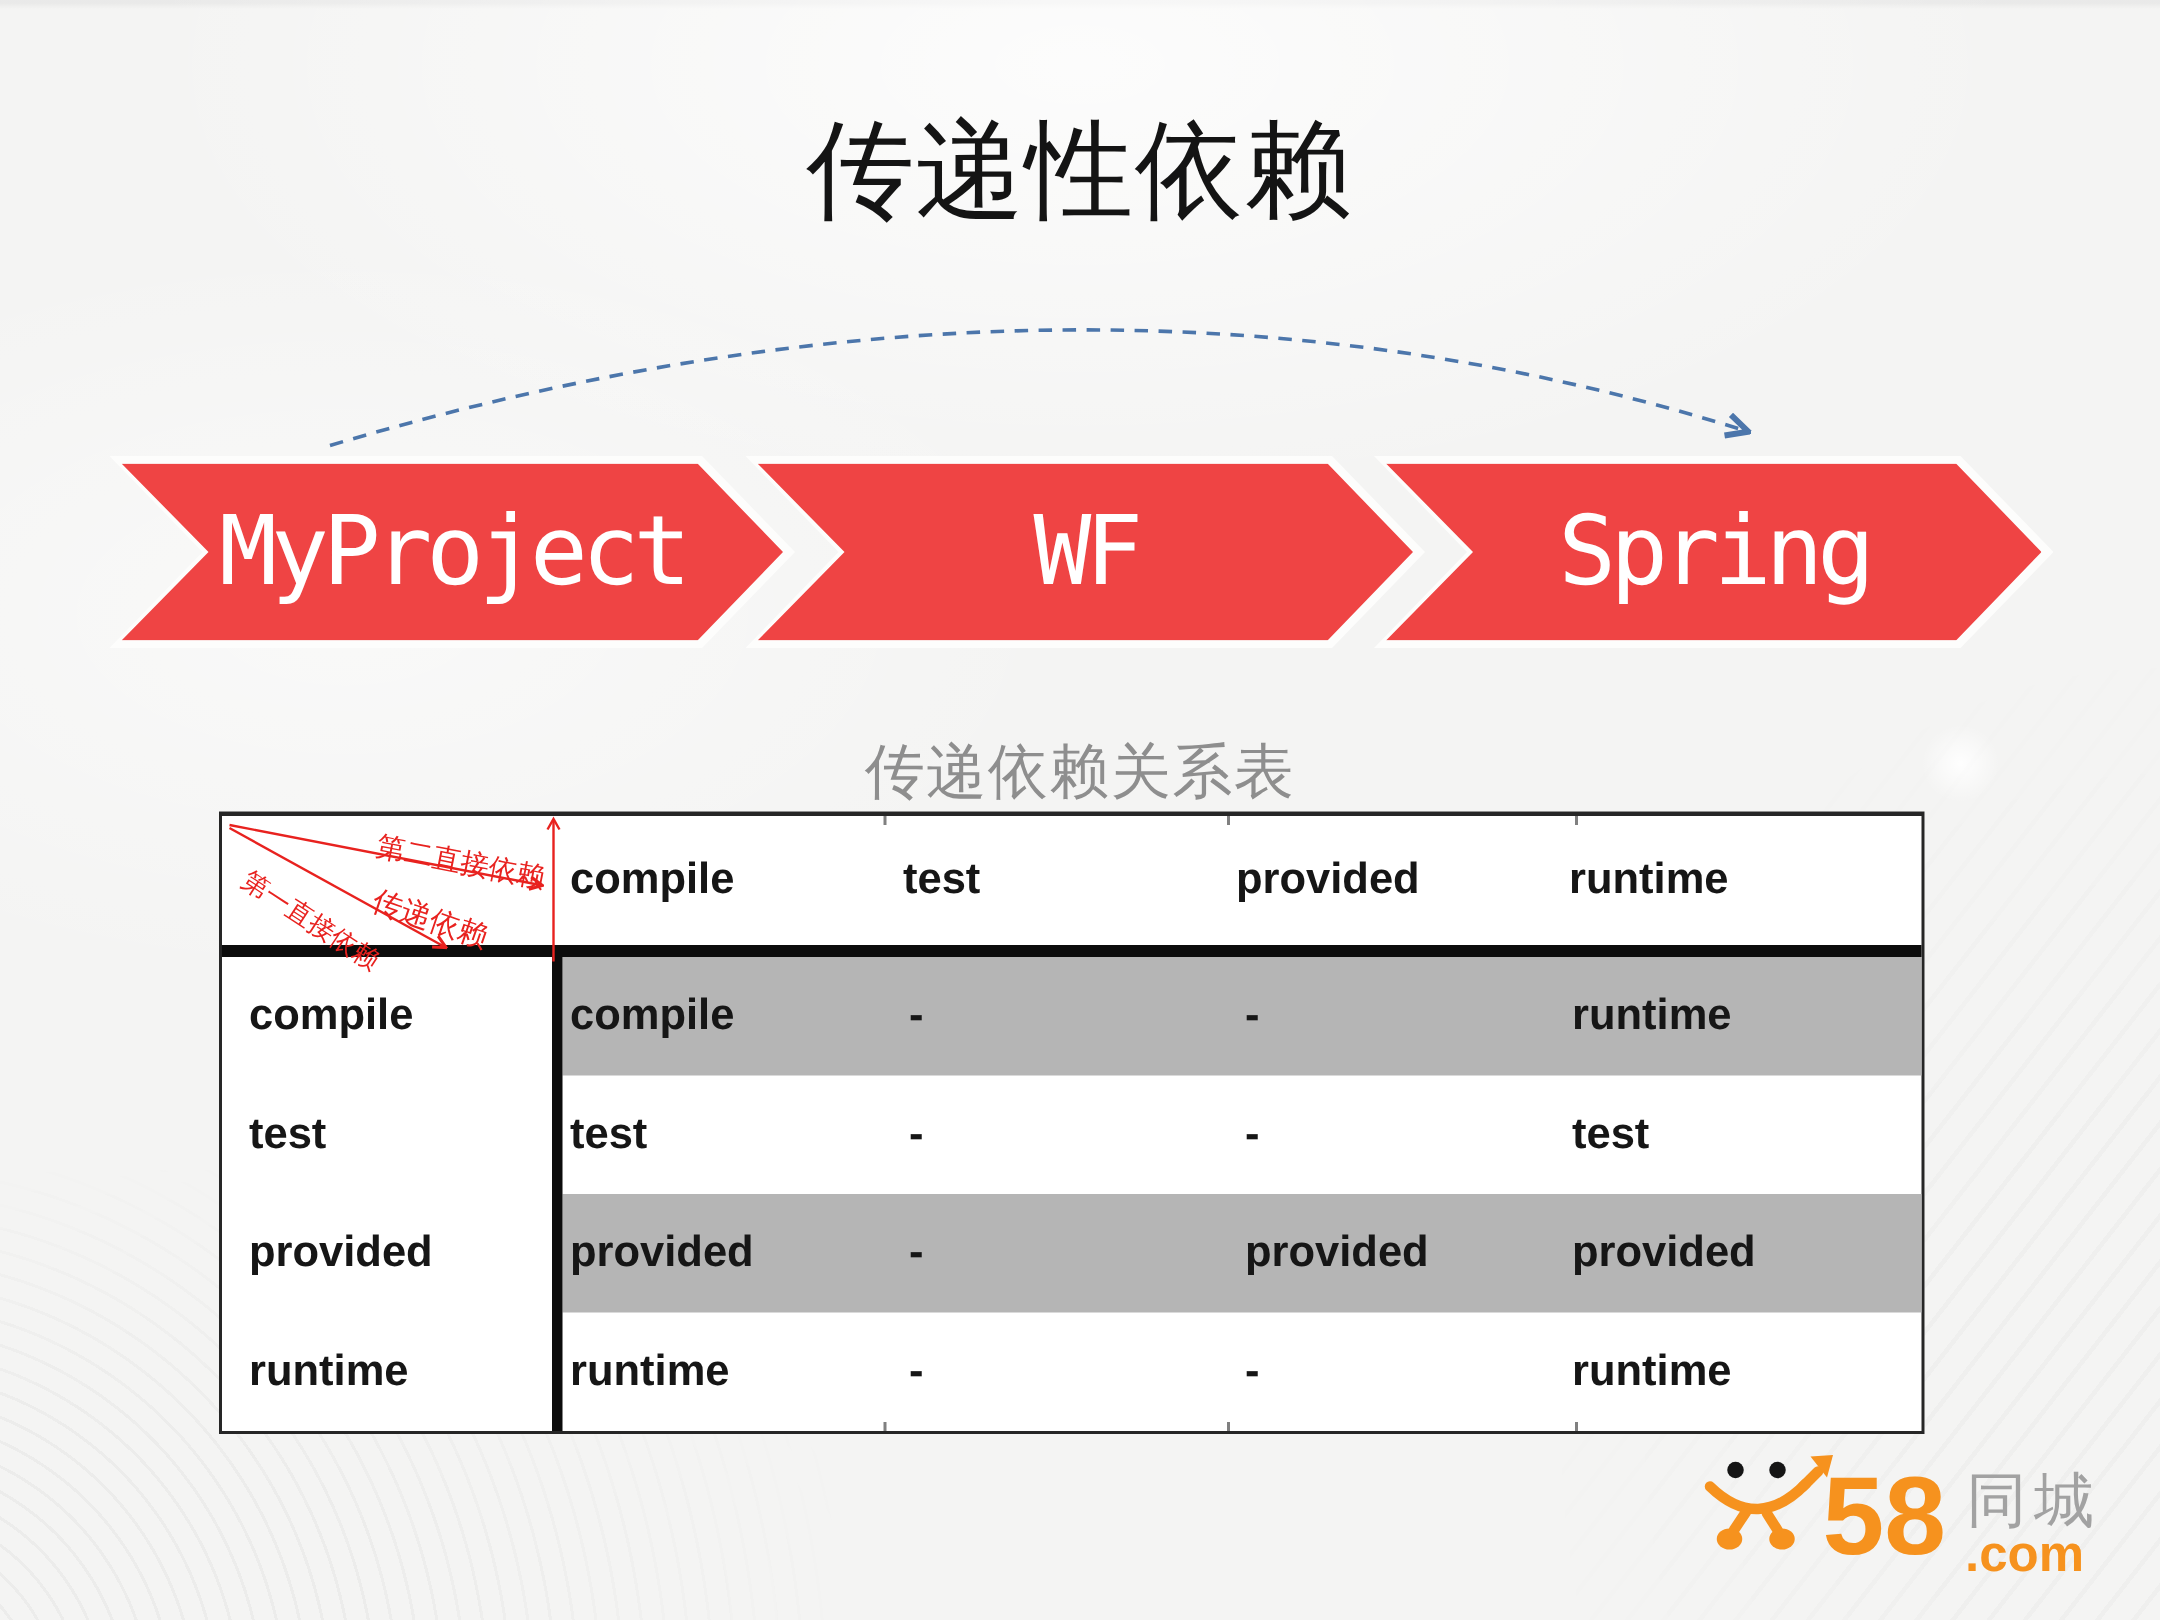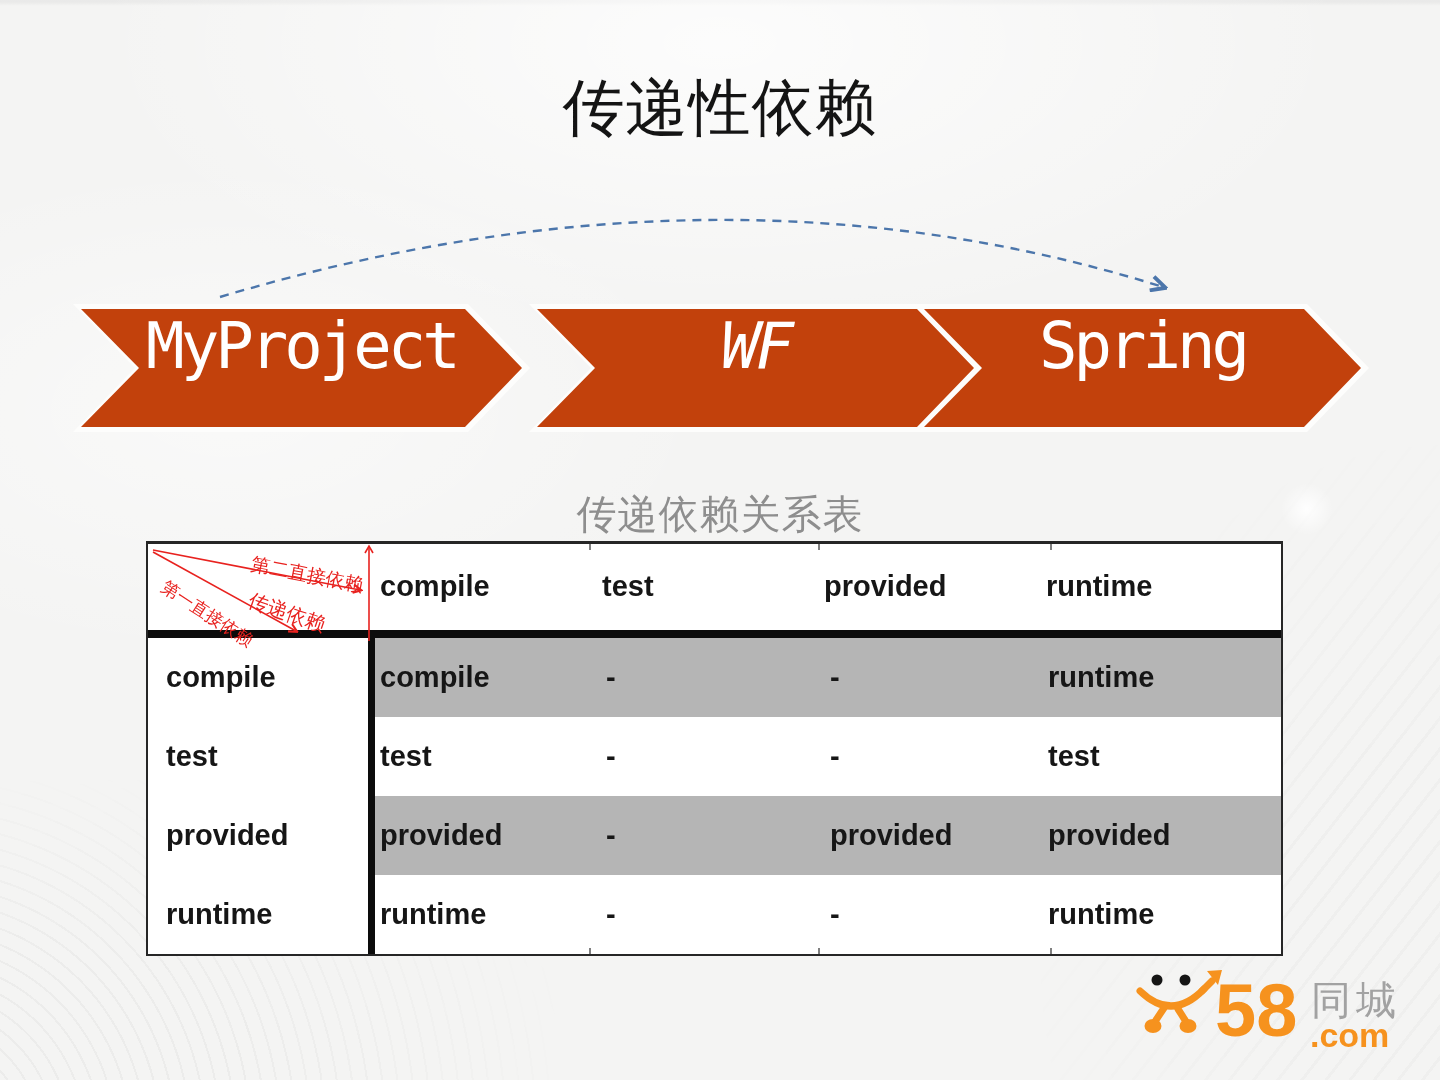--- a/index.html
+++ b/index.html
@@ -29,42 +29,42 @@
     background:repeating-linear-gradient(128deg,
       rgba(0,0,0,.018) 0 3px, rgba(0,0,0,0) 3px 19px);
     -webkit-mask-image:radial-gradient(ellipse at 100% 80%, #000 25%, transparent 72%);
             mask-image:radial-gradient(ellipse at 100% 80%, #000 25%, transparent 72%);
   }
 
   
   .title{
     position:absolute;left:0;right:0;top:72px;text-align:center;
     font-family:"DejaVu Serif","Liberation Serif",serif;
-    font-size:62px;line-height:1.15;color:#141414;letter-spacing:1px;
+    font-size:72px;line-height:1.15;color:#141414;letter-spacing:1px;
   }
 
   
   .arc-svg{position:absolute;left:200px;top:140px;overflow:visible;}
 
   
   .chev{
     position:absolute;top:304px;height:128px;background:#fdfdfc;
     clip-path:polygon(0 0, calc(100% - 62px) 0, 100% 50%, calc(100% - 62px) 100%, 0 100%, 62px 50%);
   }
   .chev-in{
-    position:absolute;left:8px;right:8px;top:5px;bottom:5px;background:#c2410c;
+    position:absolute;left:8px;right:8px;top:5px;bottom:5px;background:#ef4444;
     clip-path:polygon(0 0, calc(100% - 57px) 0, 100% 50%, calc(100% - 57px) 100%, 0 100%, 58px 50%);
-    display:flex;align-items:flex-start;justify-content:center;
+    display:flex;align-items:center;justify-content:center;
   }
   .chev-label{
     font-family:"DejaVu Sans Mono","Liberation Mono",monospace;
     font-size:64px;letter-spacing:-4px;color:#fff;
   }
   .chev1{left:73px;width:457px;}
-  .chev2{left:529px;width:453px;font-style:italic;}
+  .chev2{left:497px;width:453px;}
   .chev3{left:916px;width:453px;}
 
   
   .table-caption{
     position:absolute;left:0;right:0;top:487px;text-align:center;
     font-family:"DejaVu Serif","Liberation Serif",serif;
     font-size:40px;color:#8e8e8e;letter-spacing:1px;
   }
 
   

